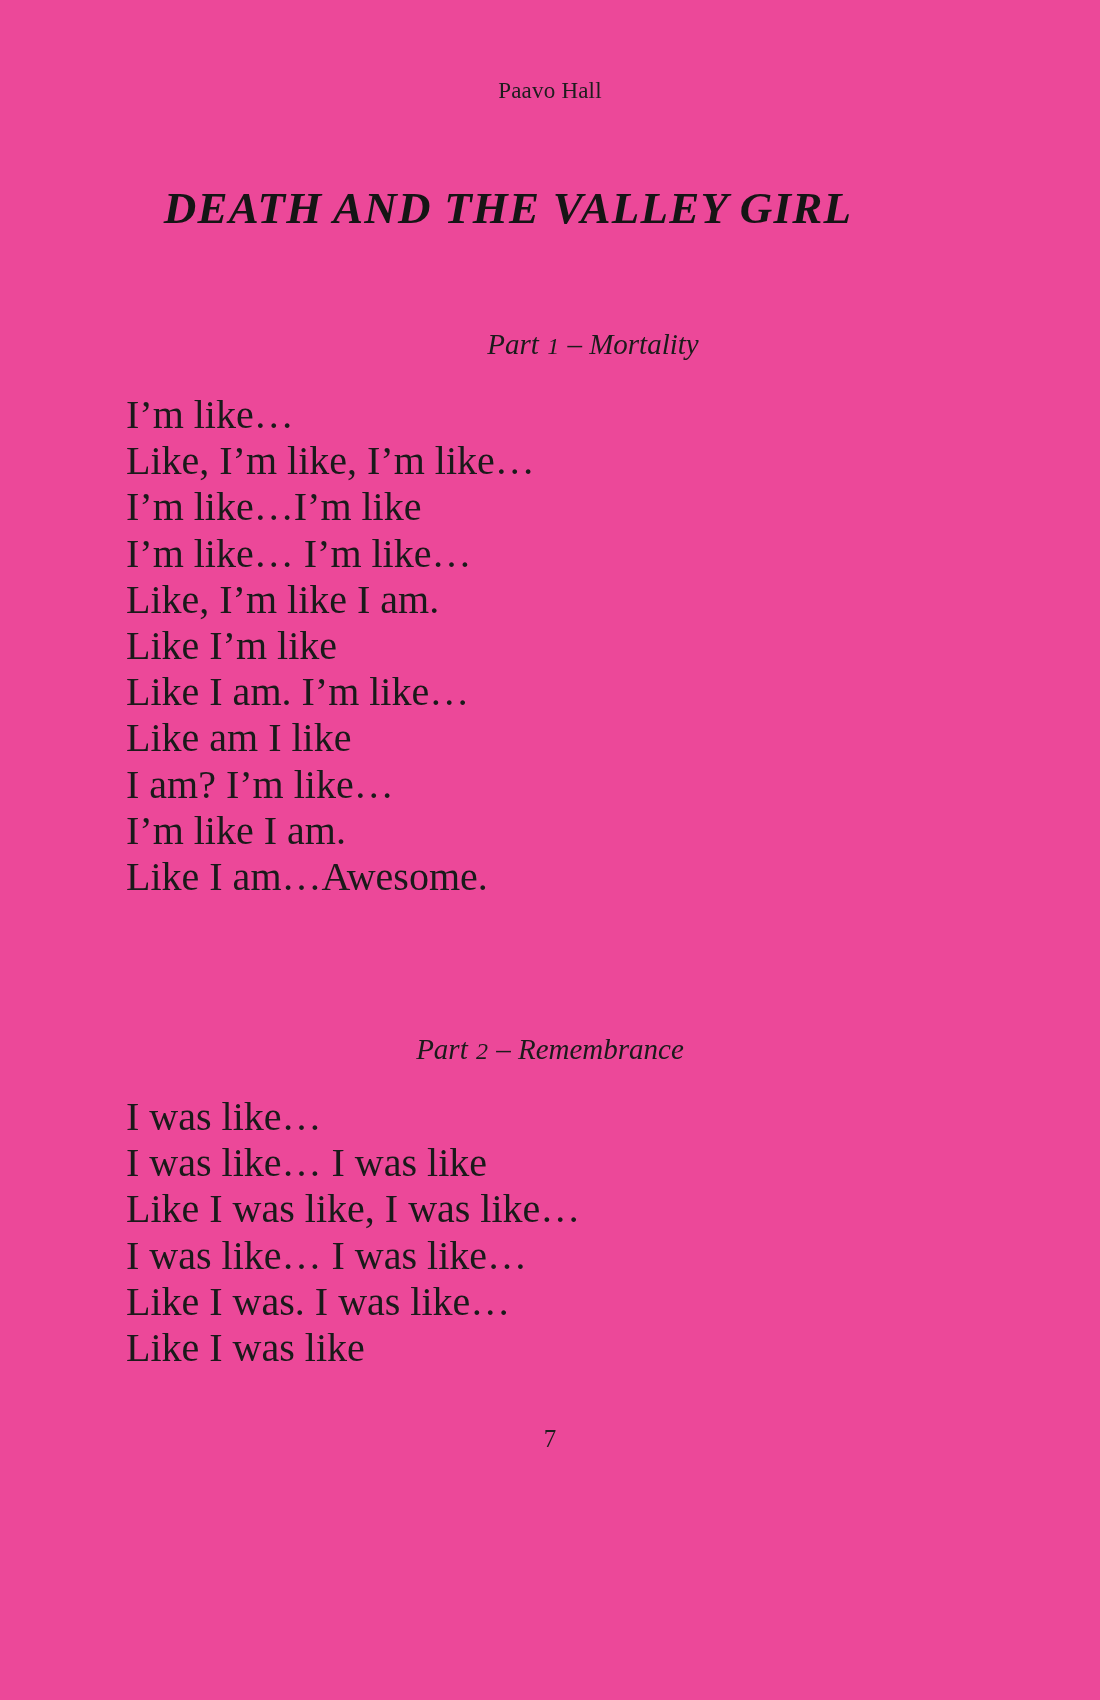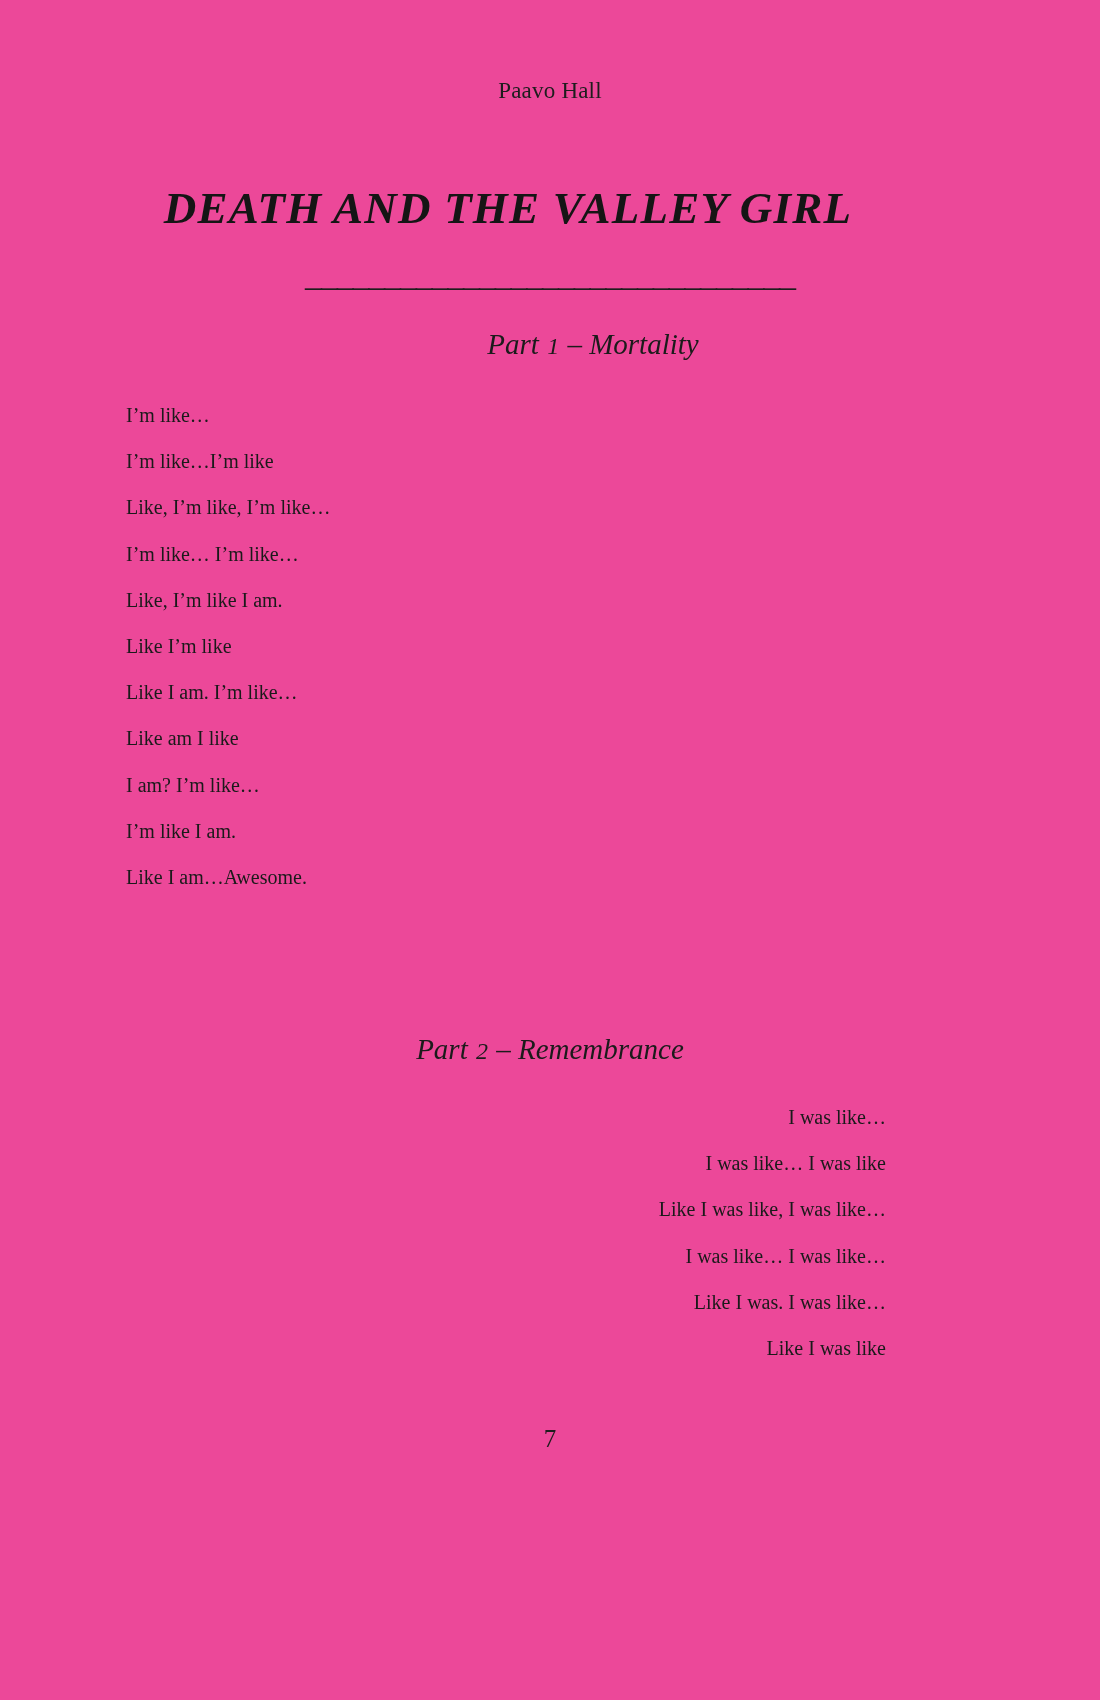--- a/index.html
+++ b/index.html
@@ -67,26 +67,26 @@
     font-size: 24px;
     font-style: italic;
     padding: 0 1px;
   }
   #part1-heading { top: 328px; margin-left: 43px; }
   #part2-heading { top: 1033px; }
   .stanza {
     position: absolute;
     left: 126px;
     width: 760px;
-    font-size: 20px;
+    font-size: 40px;
     line-height: 46.2px;
     color: #1a1a1a;
   }
   #stanza-1 { top: 392px; }
-  #stanza-2 { top: 1094px; text-align: right; }
+  #stanza-2 { top: 1094px; }
   .stanza .line {
     white-space: pre;
   }
   .page-number {
     position: absolute;
     top: 1425px;
     left: 0;
     width: 1100px;
     text-align: center;
     font-size: 25px;
@@ -95,30 +95,29 @@
 </style>
 </head>
 <body>
 
 <div class="page">
 
   <div class="running-header">Paavo Hall</div>
 
   <div class="poem-title">DEATH AND THE VALLEY GIRL</div>
 
-  <div class="title-rule">_______________________________</div>
 
   <div class="part-heading" id="part1-heading">
     <span>Part </span><span class="part-num">1</span><span> – Mortality</span>
   </div>
 
   <div class="stanza" id="stanza-1">
     <div class="line">I’m like…</div>
+    <div class="line">Like, I’m like, I’m like…</div>
     <div class="line">I’m like…I’m like</div>
-    <div class="line">Like, I’m like, I’m like…</div>
     <div class="line">I’m like… I’m like…</div>
     <div class="line">Like, I’m like I am.</div>
     <div class="line">Like I’m like</div>
     <div class="line">Like I am. I’m like…</div>
     <div class="line">Like am I like</div>
     <div class="line">I am? I’m like…</div>
     <div class="line">I’m like I am.</div>
     <div class="line">Like I am…Awesome.</div>
   </div>
 

